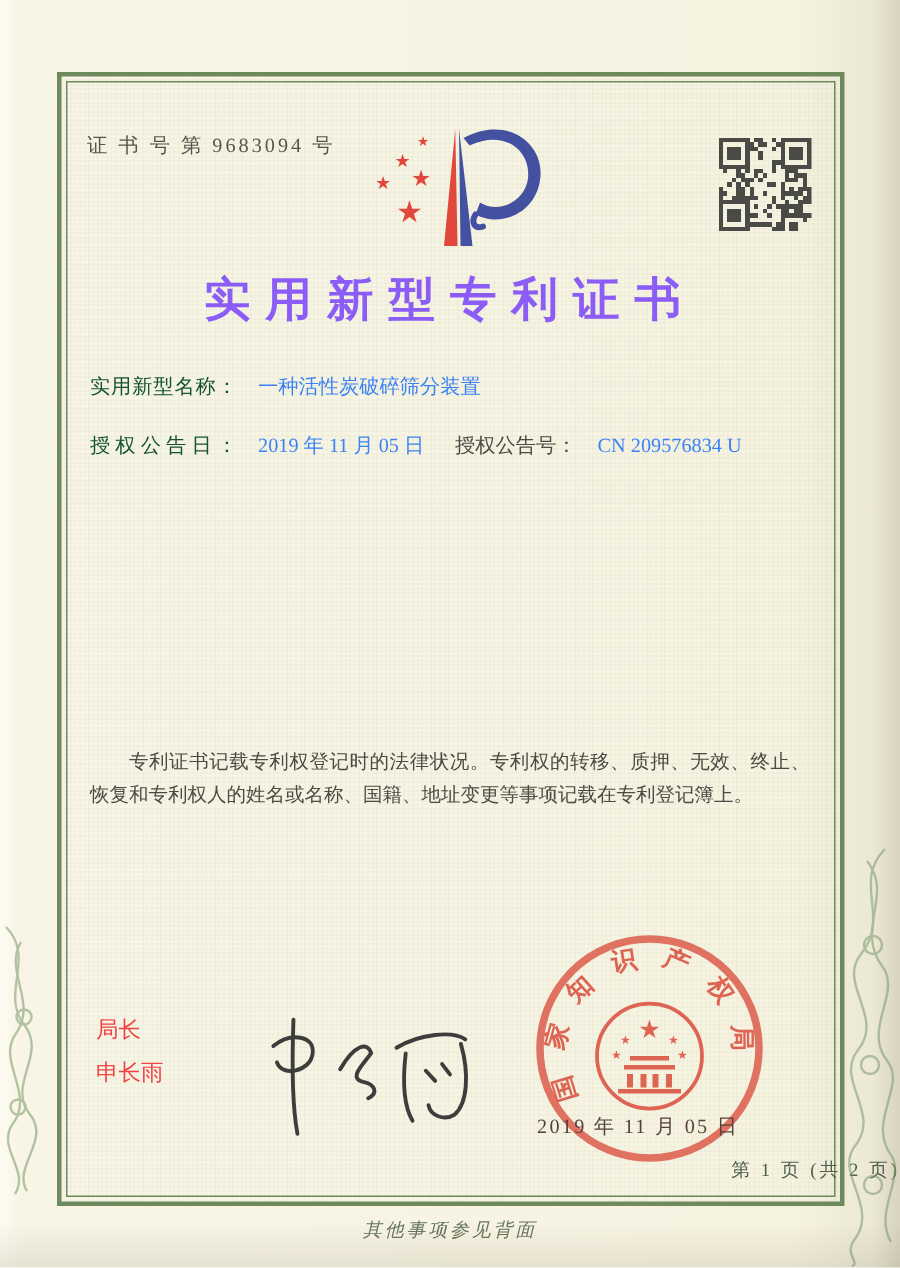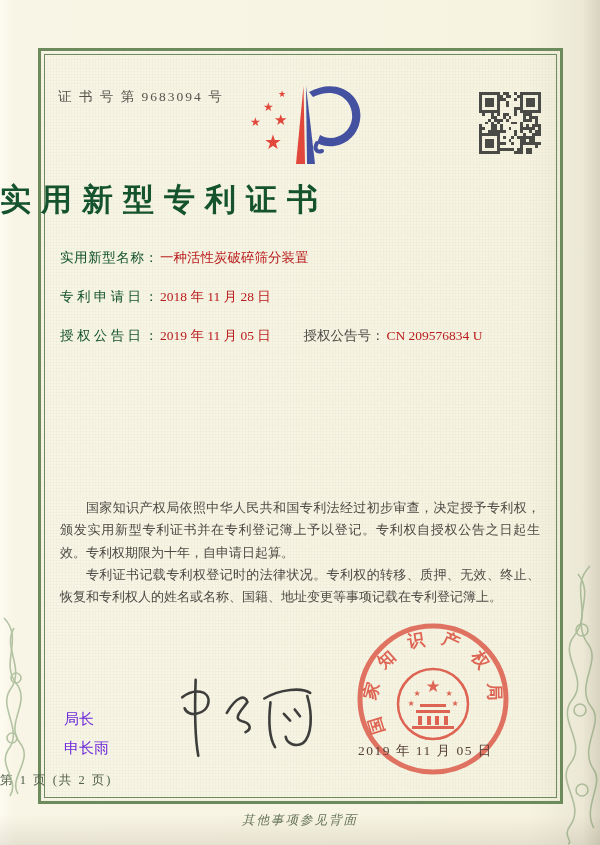--- a/index.html
+++ b/index.html
@@ -27,46 +27,46 @@
   .cert-no { position:absolute; left:58px; top:88px; font-size:13.5px; letter-spacing:2px; color:#56544d;text-align:center; }
 
   
   .logo { position:absolute; left:228px; top:80px; width:150px; height:102px; }
   .logo .star { position:absolute; color:#e2473b; line-height:1; }
   .logo svg { position:absolute; left:58px; top:0; }
 
   
   .qr { position:absolute; left:479px; top:92px; width:62px; height:62px; }
 
-  .title { position:absolute; left:0; top:179px; width:100%; text-align:left;
-    font-size:31px; font-weight:bold; letter-spacing:10px; color:#14532d; }
+  .title { position:absolute; left:0; top:179px; width:100%; text-align:center;
+    font-size:31px; font-weight:bold; letter-spacing:10px; color:#8b5cf6; }
 
   
   .fields { position:absolute; left:60px; top:249px; width:482px; font-size:13.5px; }
   .fields .row { margin-bottom:21px; line-height:18px; white-space:nowrap; }
   .fields .lbl { display:inline-block; width:98px; text-align:justify; text-align-last:justify; color:#14532d; }
-  .fields .val { margin-left:2px; color:#b91c1c; }
+  .fields .val { margin-left:14px; color:#3b82f6; }
   .fields .row.addr { margin-bottom:15px; }
   .grant-row { white-space:nowrap; }
   .grant-left { display:inline-block; width:240px; }
 
   .paragraphs { position:absolute; left:60px; top:497px; width:480px; }
   .paragraphs p { font-size:13px; line-height:1.72; text-indent:2em; text-align:justify; color:#4c4a44; }
 
   
-  .signer { position:absolute; left:64px; top:704px; font-size:15px; line-height:29px; color:#6d28d9;
+  .signer { position:absolute; left:64px; top:672px; font-size:15px; line-height:29px; color:#ef4444;
     font-family:"Liberation Sans","DejaVu Sans",sans-serif; }
 
   .signature { position:absolute; left:165px; top:668px; transform:rotate(-2deg); }
 
   
   .seal { position:absolute; left:354px; top:620px; width:158px; height:158px; opacity:.92; }
   .seal-date { position:absolute; left:358px; top:742px; font-size:13.5px; letter-spacing:1.5px; color:#564138; }
 
-  .page-footer { position:absolute; left:0; top:772px; width:100%; text-align:left;
+  .page-footer { position:absolute; left:0; top:772px; width:100%; text-align:right;
     font-size:12.5px; letter-spacing:2px; color:#50604a; }
   .back-note { position:absolute; left:0; top:812px; width:100%; text-align:center;
     font-size:12.5px; letter-spacing:2px; color:#66755c; font-style:italic; }
 
   .flourish { position:absolute; pointer-events:none; opacity:.55; }
   .flourish.bl { left:-6px; top:608px; }
   .flourish.br { left:534px; top:560px; }
 </style>
 </head>
 <body>
@@ -319,35 +319,31 @@
       <rect x="17" y="20" width="1" height="1" fill="#4a4a46"></rect>
     </svg>
 </div>
 
 <div class="title">实用新型专利证书</div>
 
 <div class="fields">
   <div class="row">
     <span class="lbl">实用新型名称：</span><span class="val">一种活性炭破碎筛分装置</span>
   </div>
-  <div class="row">
-    <span class="lbl">专利申请日：</span><span class="val">2018 年 11 月 28 日</span>
-  </div>
   <div class="row grant-row">
     <span class="grant-left">
       <span class="lbl">授权公告日：</span><span class="val">2019 年 11 月 05 日</span>
     </span>
     <span>
       <span>授权公告号：</span><span class="val">CN 209576834 U</span>
     </span>
   </div>
 </div>
 
 <div class="paragraphs">
-  <p>国家知识产权局依照中华人民共和国专利法经过初步审查，决定授予专利权，颁发实用新型专利证书并在专利登记簿上予以登记。专利权自授权公告之日起生效。专利权期限为十年，自申请日起算。</p>
   <p>专利证书记载专利权登记时的法律状况。专利权的转移、质押、无效、终止、恢复和专利权人的姓名或名称、国籍、地址变更等事项记载在专利登记簿上。</p>
 </div>
 
 <div class="signer">
   <div>局长</div>
   <div>申长雨</div>
 </div>
 
 <div class="signature">
   <svg width="170" height="95" viewBox="0 0 170 95" fill="none" stroke="#3d3d3b" stroke-width="2.6" stroke-linecap="round">

